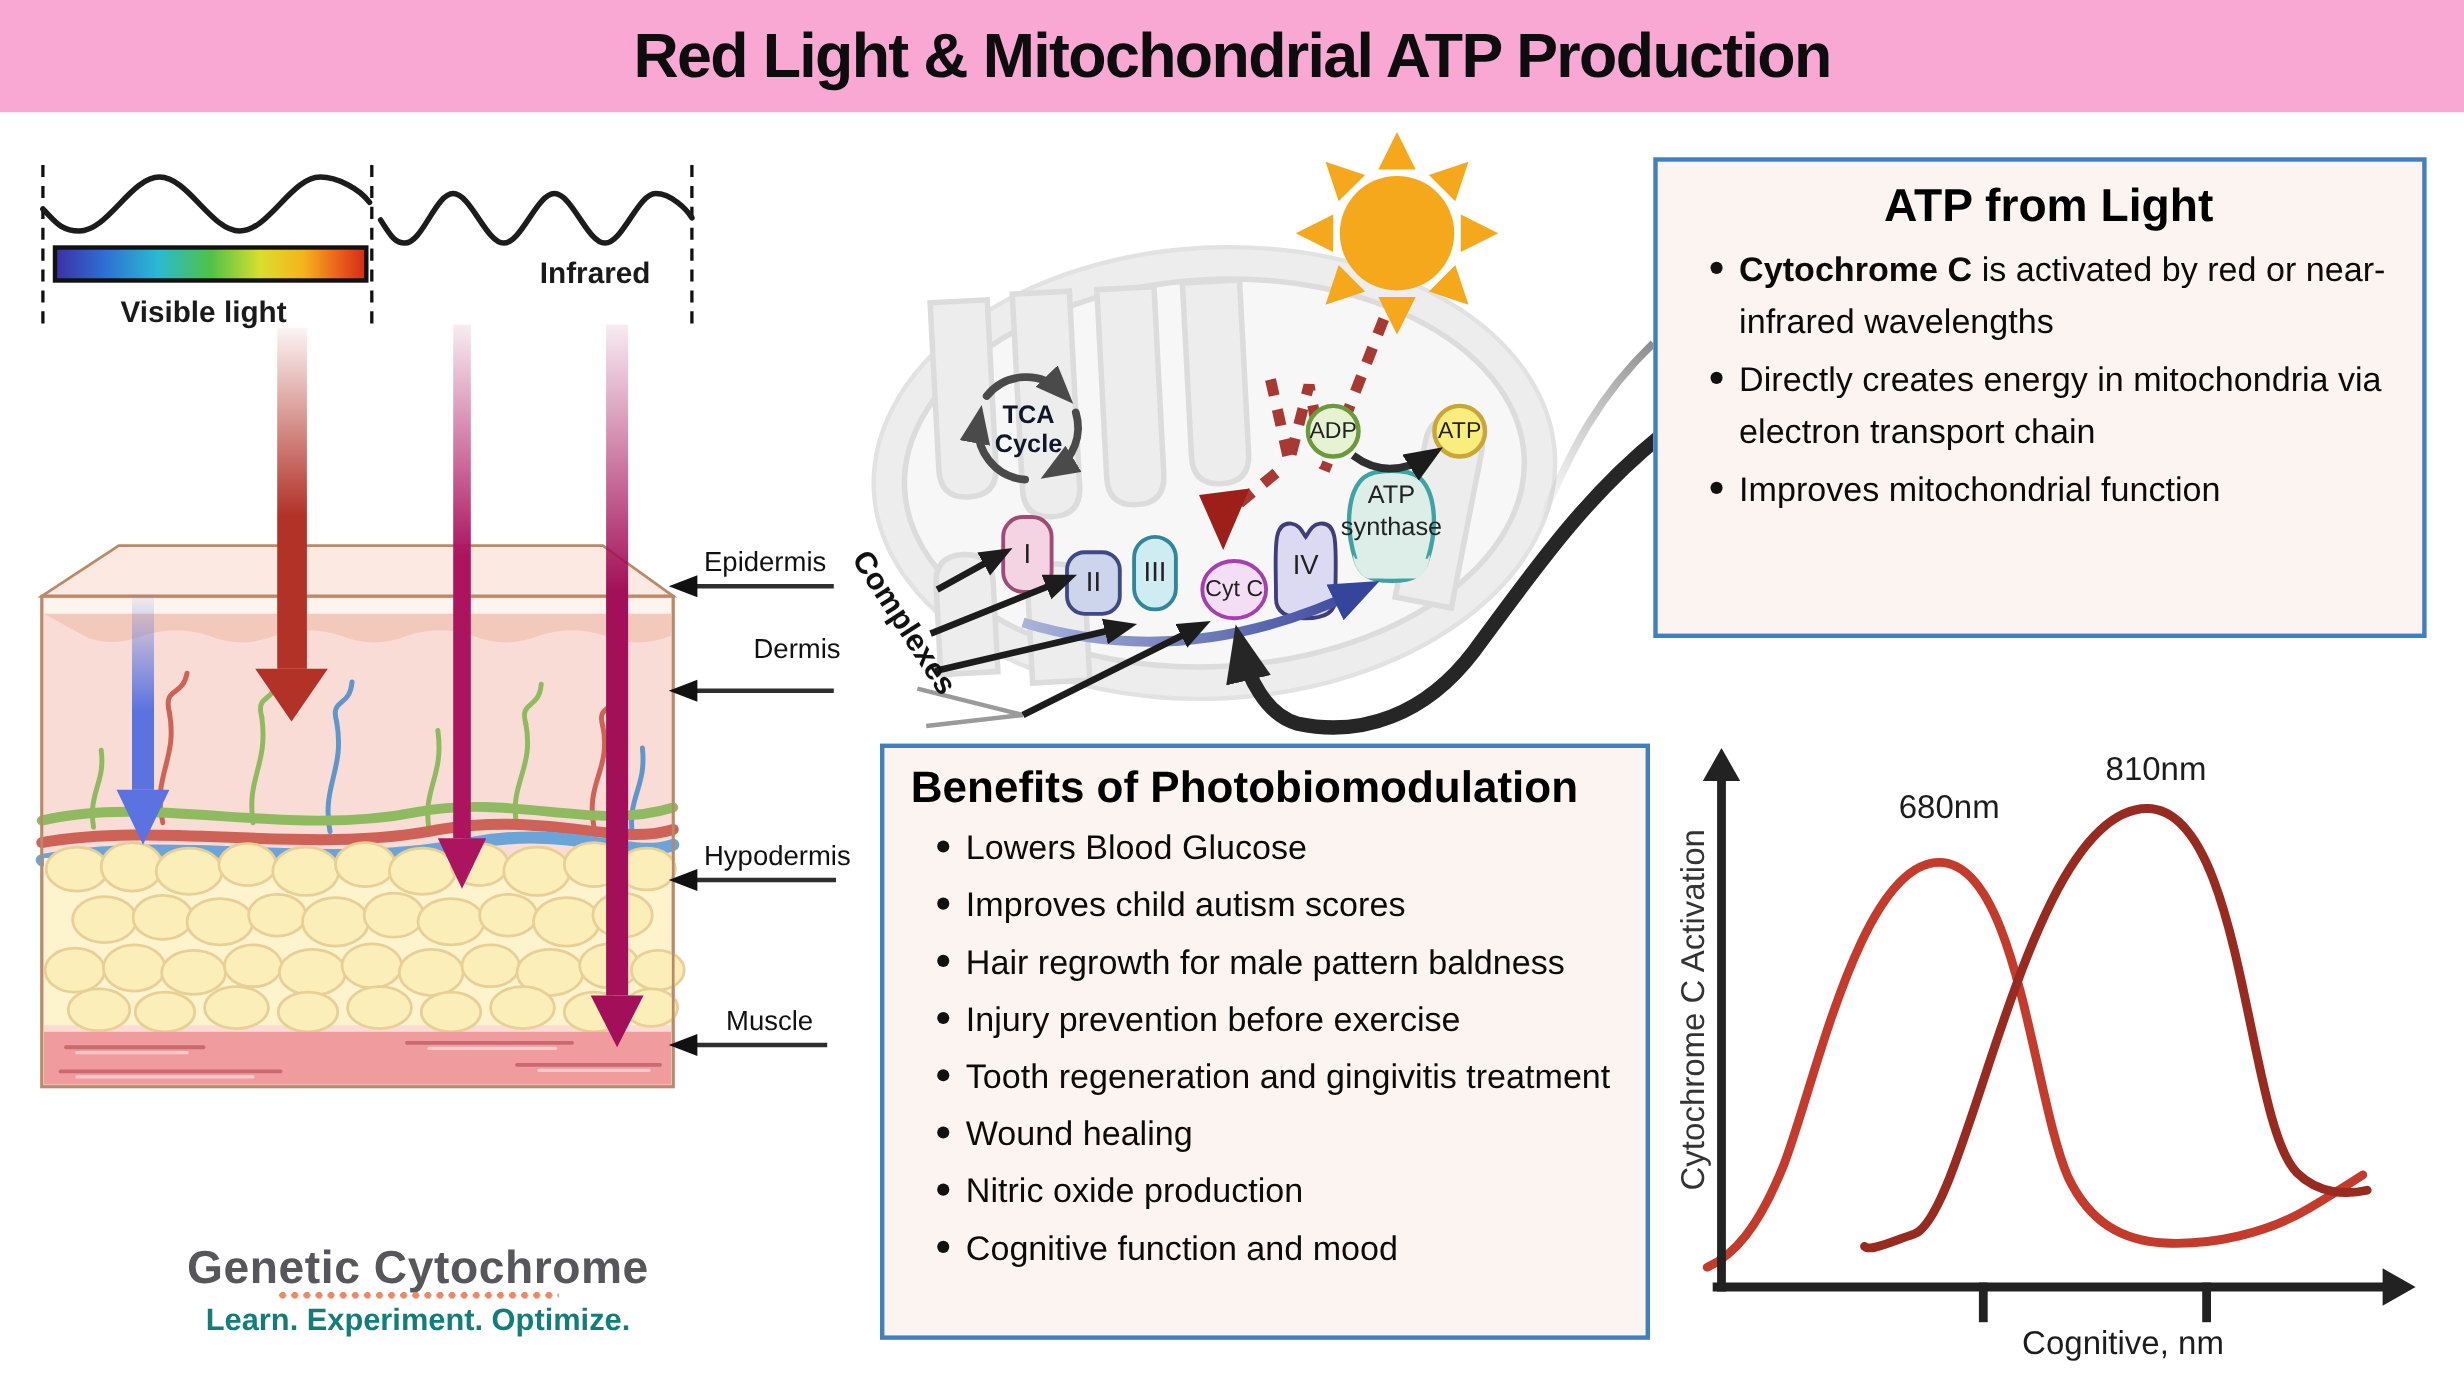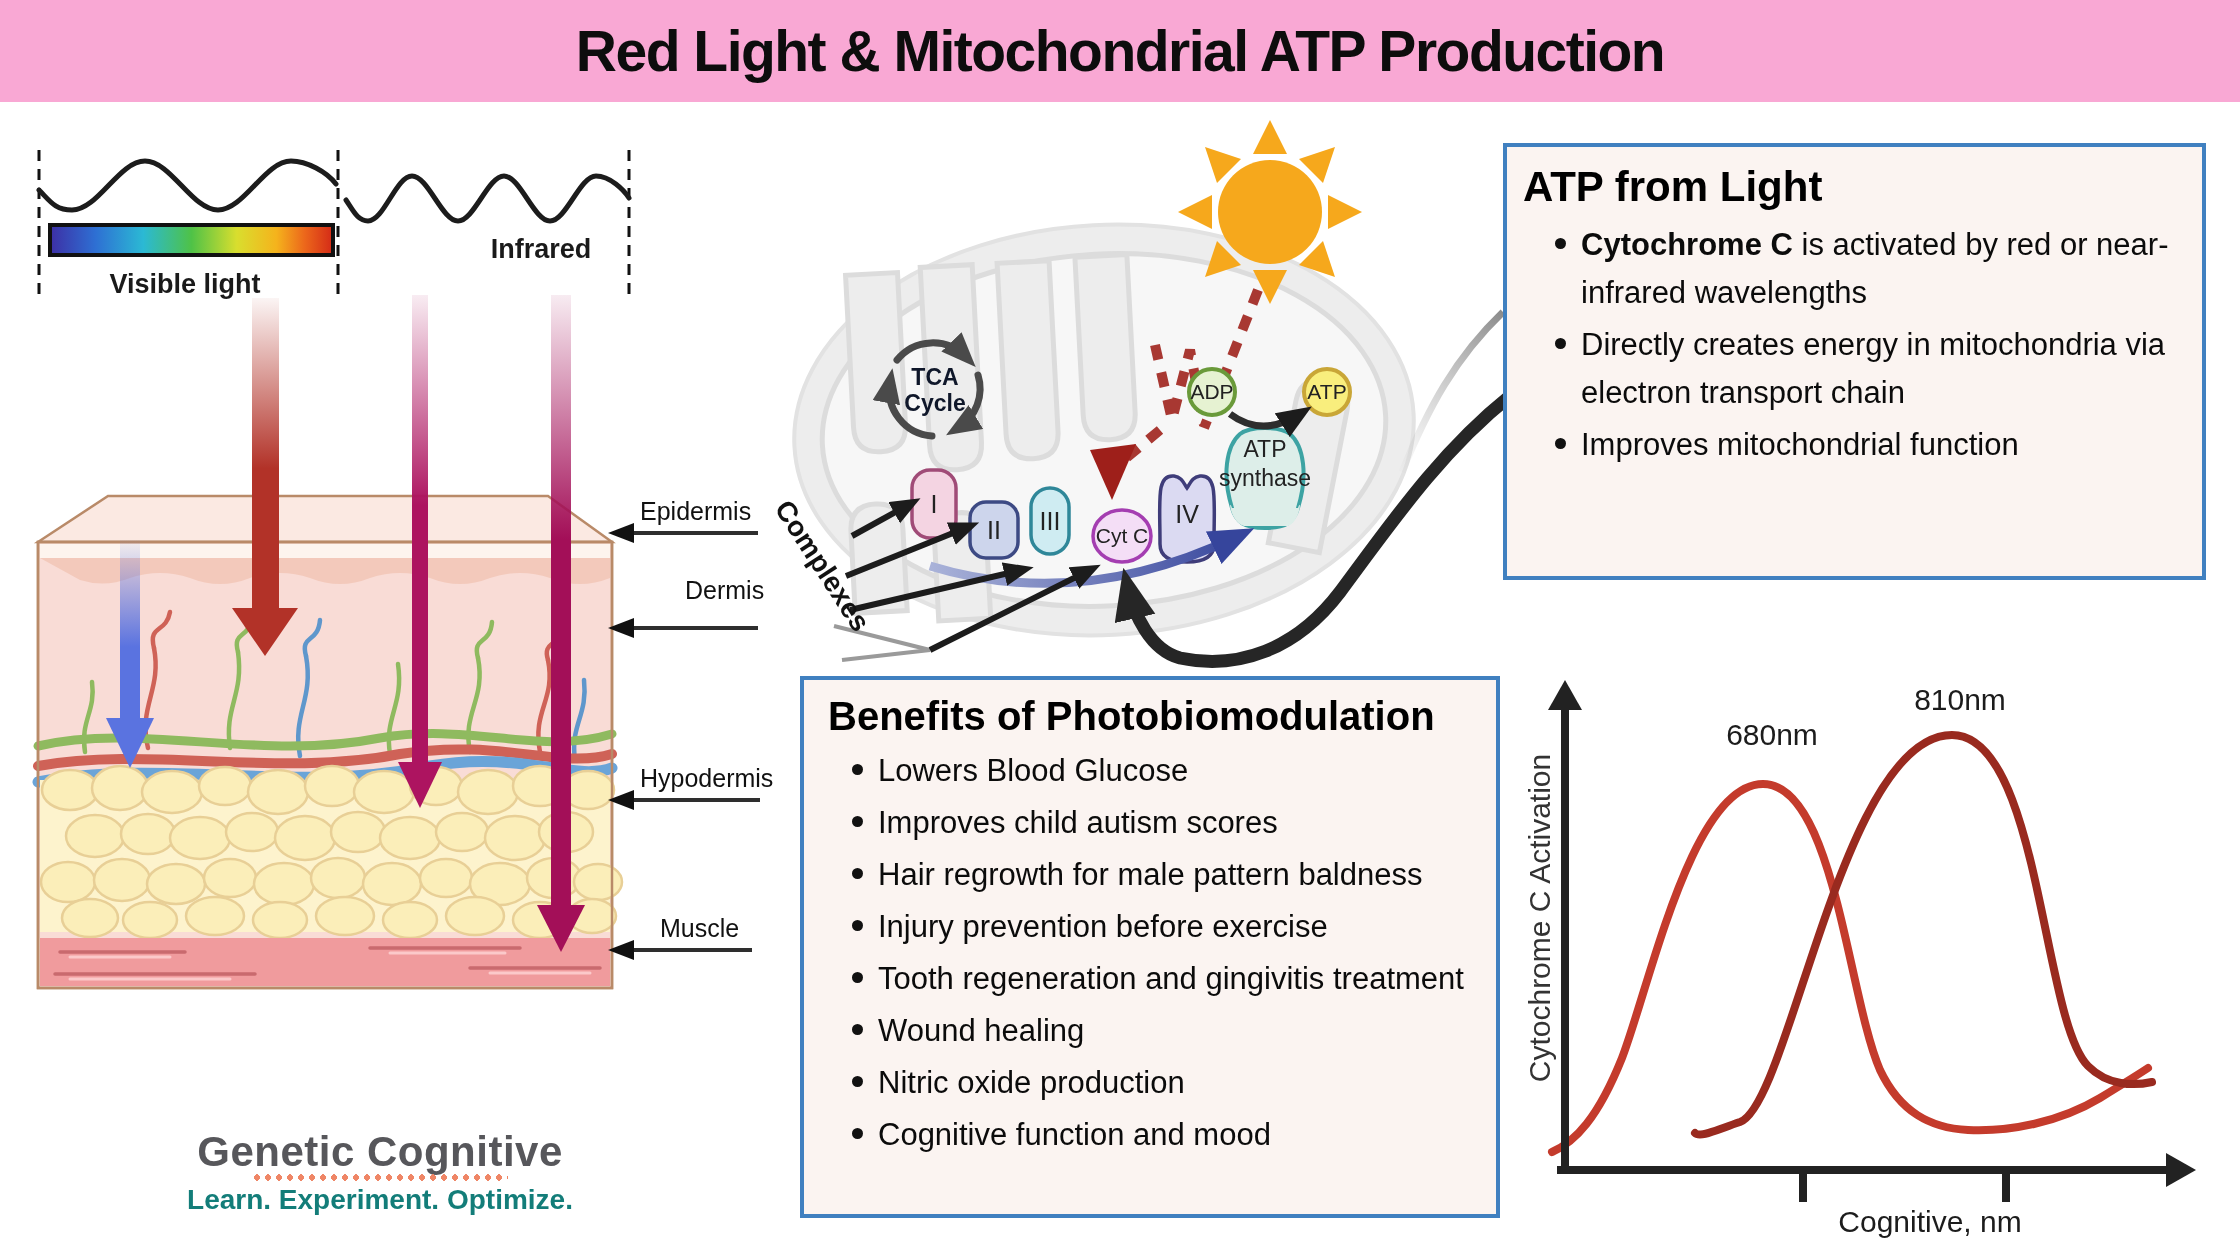--- a/index.html
+++ b/index.html
@@ -29,21 +29,21 @@
   .mito-lbl{font-size:25px;font-weight:500;color:#222;text-align:center;}
   .mito-sm{font-size:21px;}
   .tca{font-size:23px;font-weight:700;color:#0f172a;line-height:1.15;text-align:center;width:74px;white-space:normal;}
   .syn{font-size:23px;color:#222;width:125px;white-space:normal;line-height:1.25;text-align:center;}
   .complexes-rot{font-size:28px;font-weight:600;color:#111;
                  transform:translate(-50%,-50%) rotate(57deg);}
 
   
   .info-box{position:absolute;z-index:2;background:#fbf4f1;border:4px solid #4080c0;box-sizing:border-box;}
   #atp-box{left:1503px;top:143px;width:703px;height:437px;}
-  #atp-box .box-title{text-align:left;font-size:42px;font-weight:700;margin:16px 0 10px 16px;color:#000;}
+  #atp-box .box-title{text-align:center;font-size:42px;font-weight:700;margin:16px 0 10px 16px;color:#000;}
   #benefits-box{left:800px;top:676px;width:700px;height:542px;}
   #benefits-box .box-title{text-align:left;font-size:40px;font-weight:700;margin:14px 0 8px 24px;color:#000;}
   .box-list{list-style:none;margin:0;padding:0 18px 0 40px;}
   .box-list li{position:relative;padding-left:34px;font-size:31px;line-height:1.55;color:#0b0b0b;margin-bottom:4px;}
   .box-list li::before{content:"";position:absolute;left:8px;top:17px;width:11px;height:11px;border-radius:50%;background:#111;}
   .b{font-weight:700;}
 
   
   .logo-name{font-size:42px;font-weight:700;color:#57575b;letter-spacing:0.5px;}
   .logo-dots{position:absolute;z-index:3;left:252px;top:1172px;width:256px;height:11px;
@@ -325,21 +325,21 @@
   </svg>
 
   <div class="lbl ctr cap" style="left:185px;top:284px;">Visible light</div>
   <div class="lbl ctr cap" style="left:541px;top:249px;">Infrared</div>
 
   <div class="lbl skin-lbl" style="left:640px;top:497px;">Epidermis</div>
   <div class="lbl skin-lbl" style="left:640px;top:576px;margin-left:45px;">Dermis</div>
   <div class="lbl skin-lbl" style="left:640px;top:764px;">Hypodermis</div>
   <div class="lbl skin-lbl" style="left:660px;top:914px;">Muscle</div>
 
-  <div class="lbl ctr logo-name" style="left:380px;top:1152px;">Genetic Cognitive</div>
+  <div class="lbl ctr logo-name" style="left:380px;top:1152px;">Genetic Cytochrome</div>
   <div class="logo-dots"></div>
   <div class="lbl ctr logo-tag" style="left:380px;top:1200px;">Learn. Experiment. Optimize.</div>
 
   <div class="lbl ctr tca" style="left:935px;top:390px;">TCA Cycle</div>
   <div class="lbl ctr mito-lbl" style="left:934px;top:504px;">I</div>
   <div class="lbl ctr mito-lbl" style="left:994px;top:530px;">II</div>
   <div class="lbl ctr mito-lbl" style="left:1050px;top:521px;">III</div>
   <div class="lbl ctr mito-lbl mito-sm" style="left:1122px;top:536px;">Cyt C</div>
   <div class="lbl ctr mito-lbl" style="left:1187px;top:514px;">IV</div>
   <div class="lbl ctr syn" style="left:1265px;top:464px;">ATP synthase</div>

